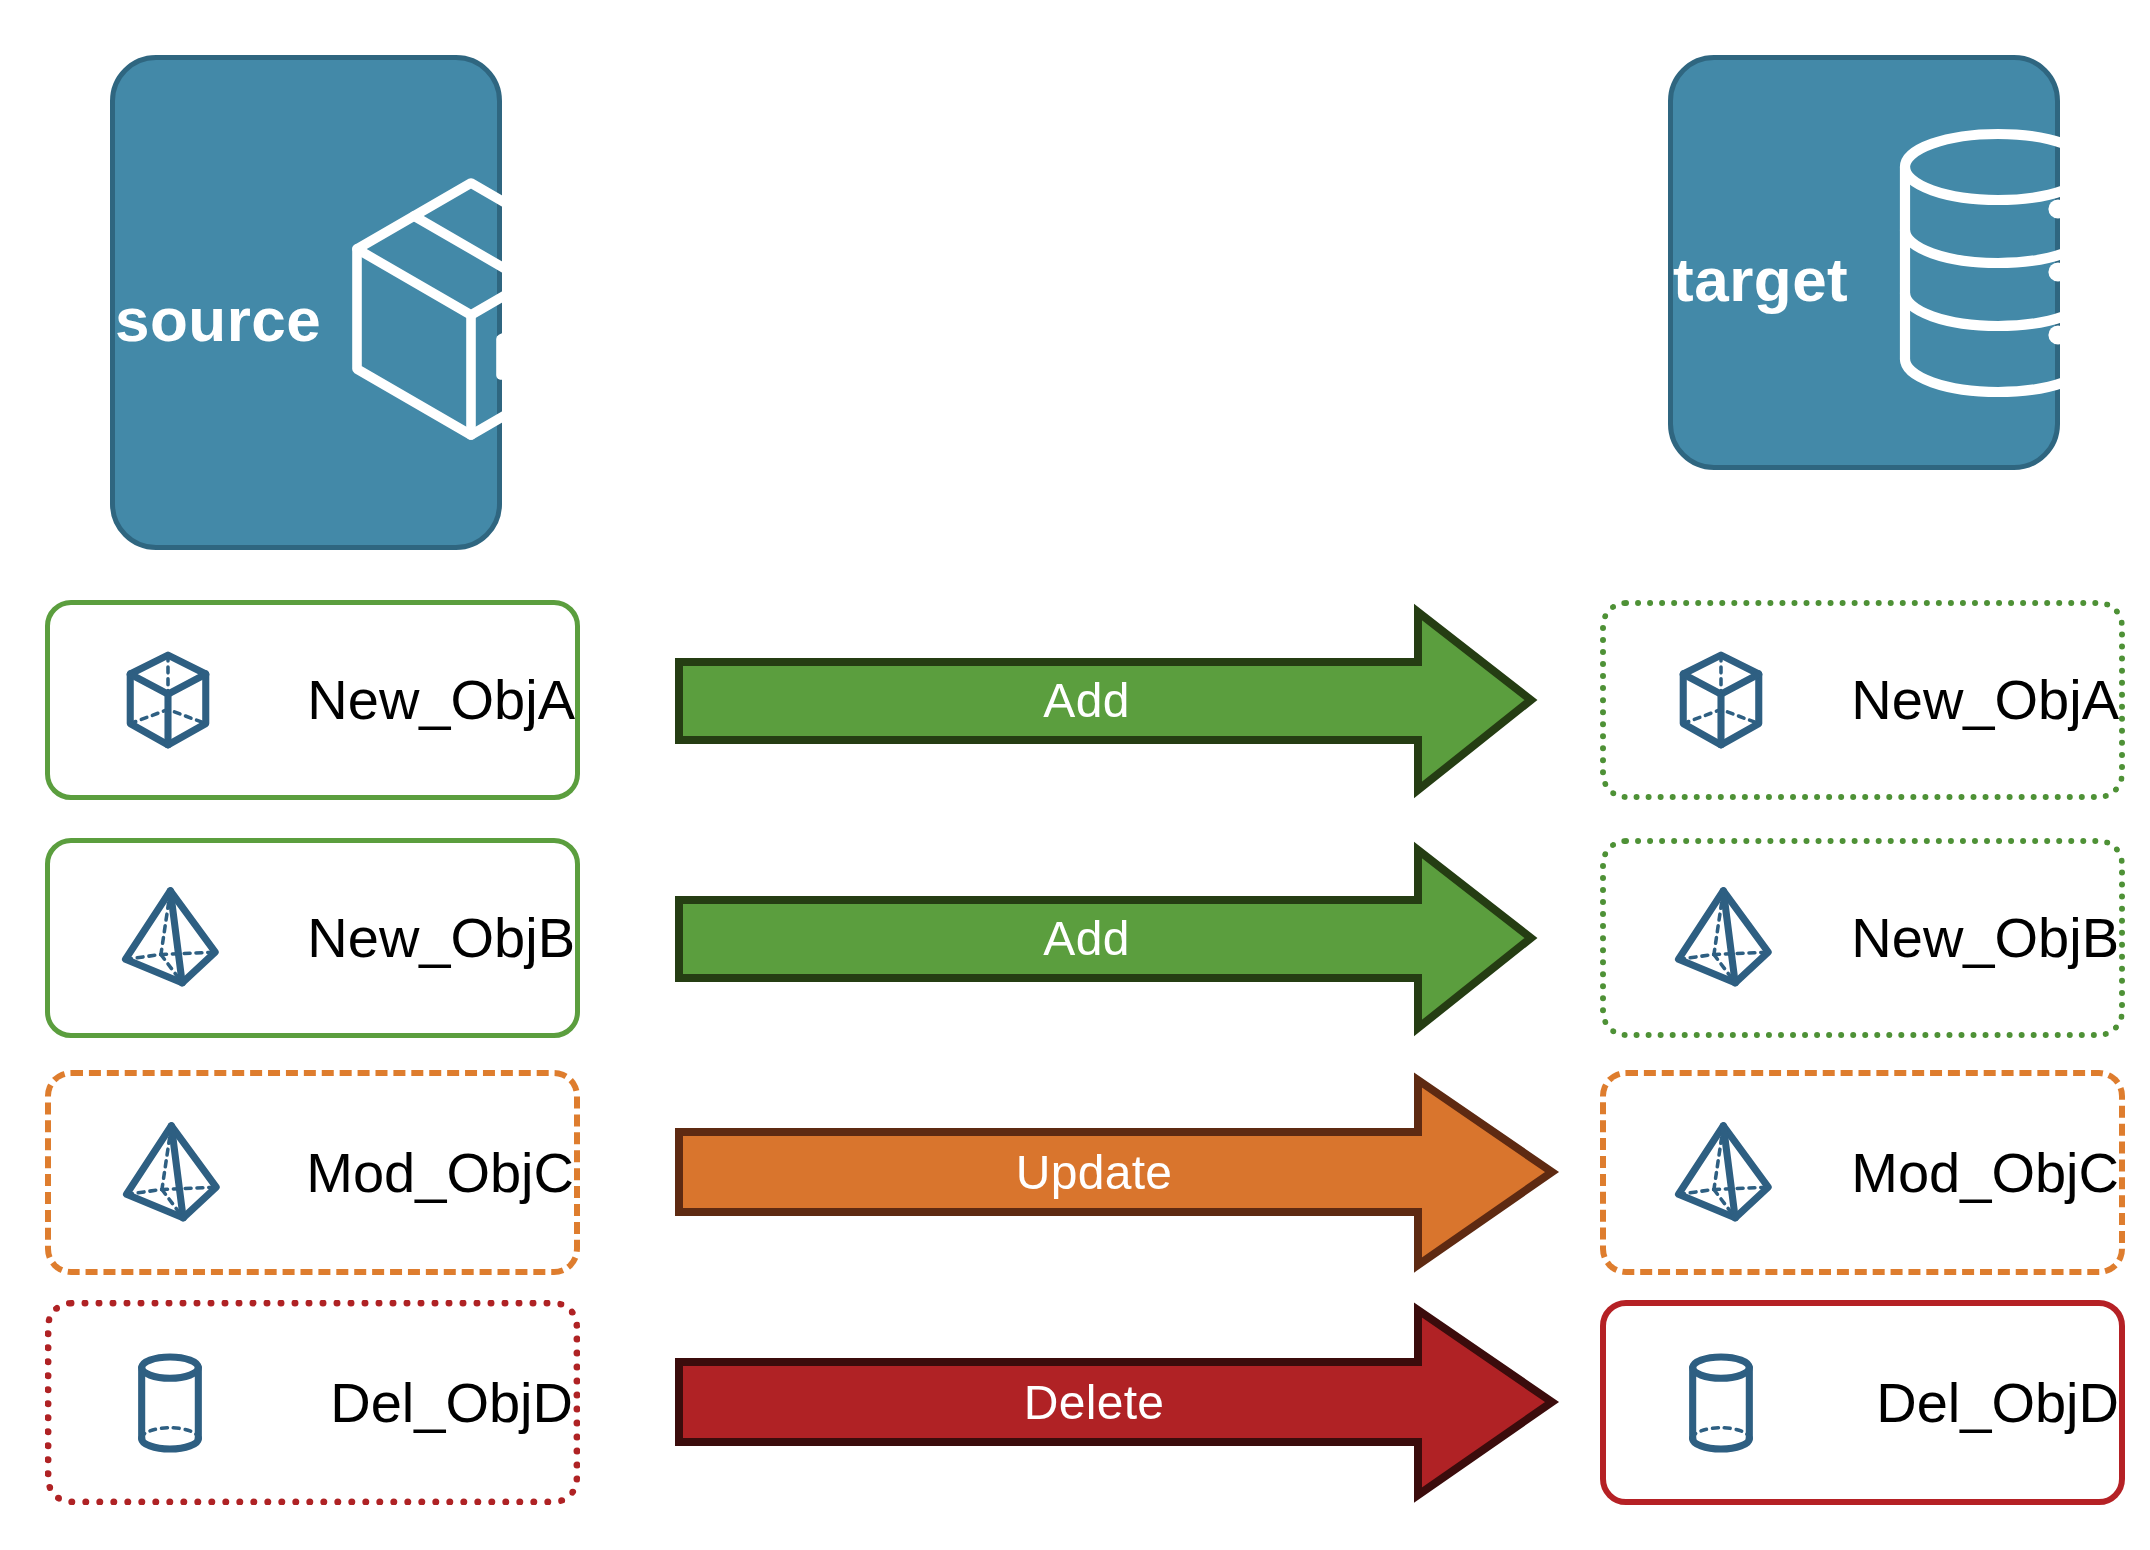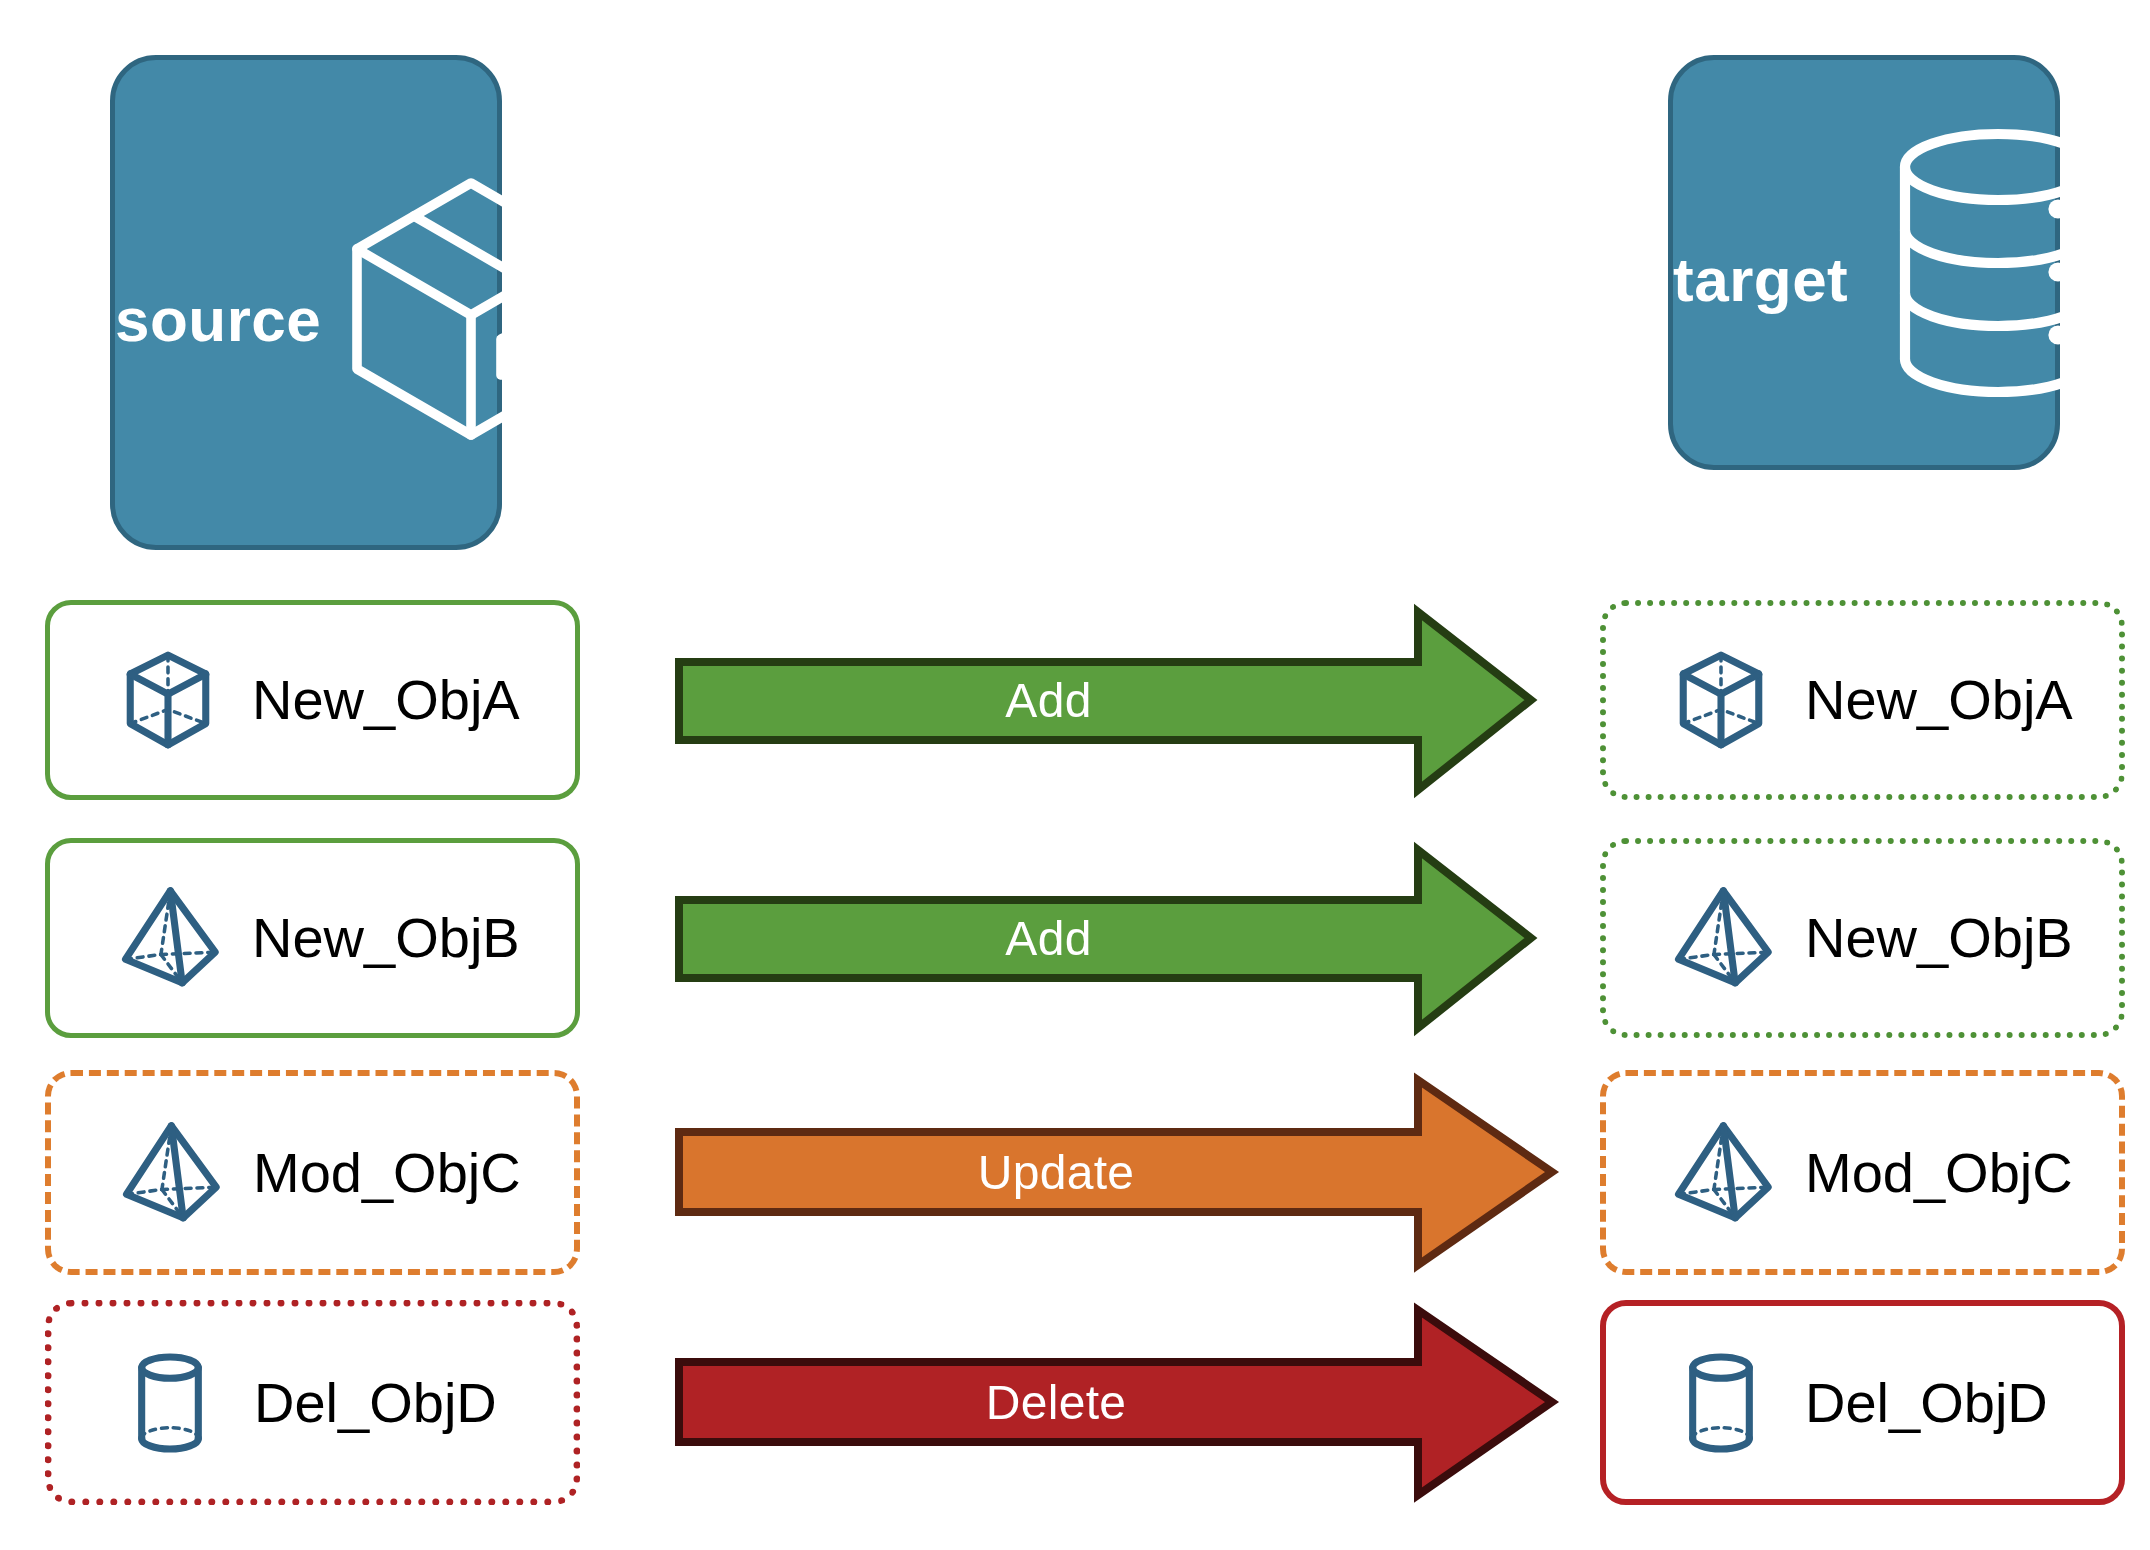--- a/index.html
+++ b/index.html
@@ -54,20 +54,21 @@
   #row-3{top:1300px;height:205px;}
 
   .obj-card{
     position:absolute;
     box-sizing:border-box;
     background:#ffffff;
     border-radius:26px;
     display:flex;
     align-items:center;
     height:100%;
+    justify-content:space-between;
   }
   .obj-card.left{left:45px;width:535px;}
   .obj-card.right{left:1600px;width:525px;}
 
   .obj-card .obj-icon{
     width:120px;height:120px;margin-left:58px;flex:0 0 auto;
     display:flex;align-items:center;justify-content:center;
   }
   .obj-card.right .obj-icon{margin-left:55px;}
   .obj-card .obj-label{
@@ -85,20 +86,21 @@
   .bd-dotted-red{border:7px dotted #AF2224;}
   .bd-solid-red{border:6px solid #B52125;}
 
   
   .row-arrow{position:absolute;top:0;height:100%;}
   .row-arrow .ra-label{
     position:absolute;left:0;top:0;height:100%;
     display:flex;align-items:center;justify-content:center;
     color:#ffffff;font-size:48px;letter-spacing:.3px;
     pointer-events:none;
+    padding-left:38px;
   }
   #arrow-0,#arrow-1{left:676px;width:860px;}
   #arrow-0 .ra-label,#arrow-1 .ra-label{width:745px;}
   #arrow-2,#arrow-3{left:676px;width:880px;}
   #arrow-2 .ra-label,#arrow-3 .ra-label{width:760px;}
 
   svg{display:block;overflow:visible;}
 </style>
 </head>
 <body>

